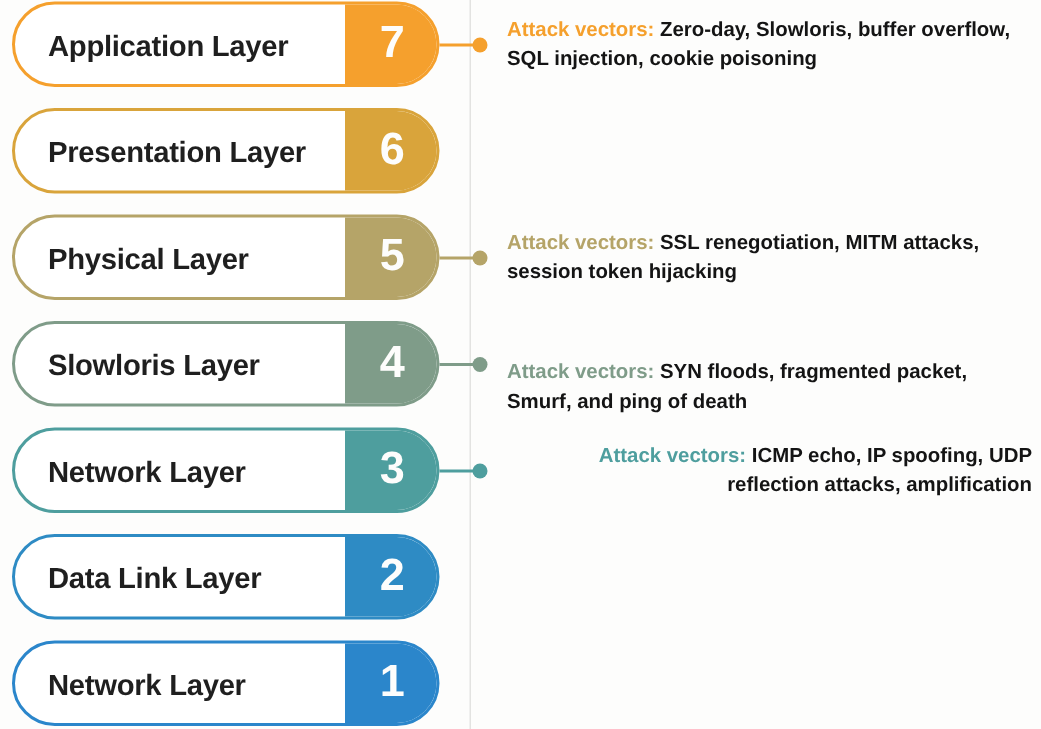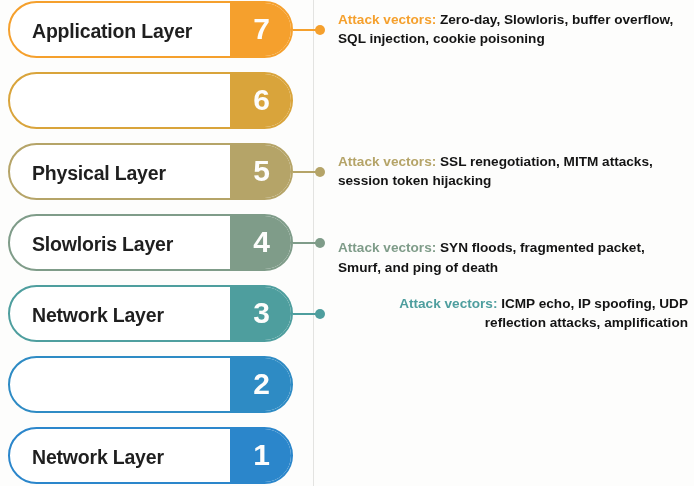--- a/index.html
+++ b/index.html
@@ -133,20 +133,21 @@
       <div class="layer-row" style="top: 1px;">
         <div class="pill" style="border-color: rgb(245, 160, 45);">
           <div class="pill-label">Application Layer</div>
           <div class="badge" style="background: rgb(245, 160, 45);">
             <div class="badge-num">7</div>
           </div>
         </div>
       </div>
       <div class="layer-row" style="top: 72px;">
         <div class="pill" style="border-color: rgb(217, 164, 59);">
+          <div class="pill-label">Presentation Layer</div>
           <div class="badge" style="background: rgb(217, 164, 59);">
             <div class="badge-num">6</div>
           </div>
         </div>
       </div>
       <div class="layer-row" style="top: 143px;">
         <div class="pill" style="border-color: rgb(181, 164, 104);">
           <div class="pill-label">Physical Layer</div>
           <div class="badge" style="background: rgb(181, 164, 104);">
             <div class="badge-num">5</div>
@@ -164,20 +165,21 @@
       <div class="layer-row" style="top: 285px;">
         <div class="pill" style="border-color: rgb(78, 158, 158);">
           <div class="pill-label">Network Layer</div>
           <div class="badge" style="background: rgb(78, 158, 158);">
             <div class="badge-num">3</div>
           </div>
         </div>
       </div>
       <div class="layer-row" style="top: 356px;">
         <div class="pill" style="border-color: rgb(46, 139, 196);">
+          <div class="pill-label">Data Link Layer</div>
           <div class="badge" style="background: rgb(46, 139, 196);">
             <div class="badge-num">2</div>
           </div>
         </div>
       </div>
       <div class="layer-row" style="top: 427px;">
         <div class="pill" style="border-color: rgb(43, 134, 203);">
           <div class="pill-label">Network Layer</div>
           <div class="badge" style="background: rgb(43, 134, 203);">
             <div class="badge-num">1</div>

